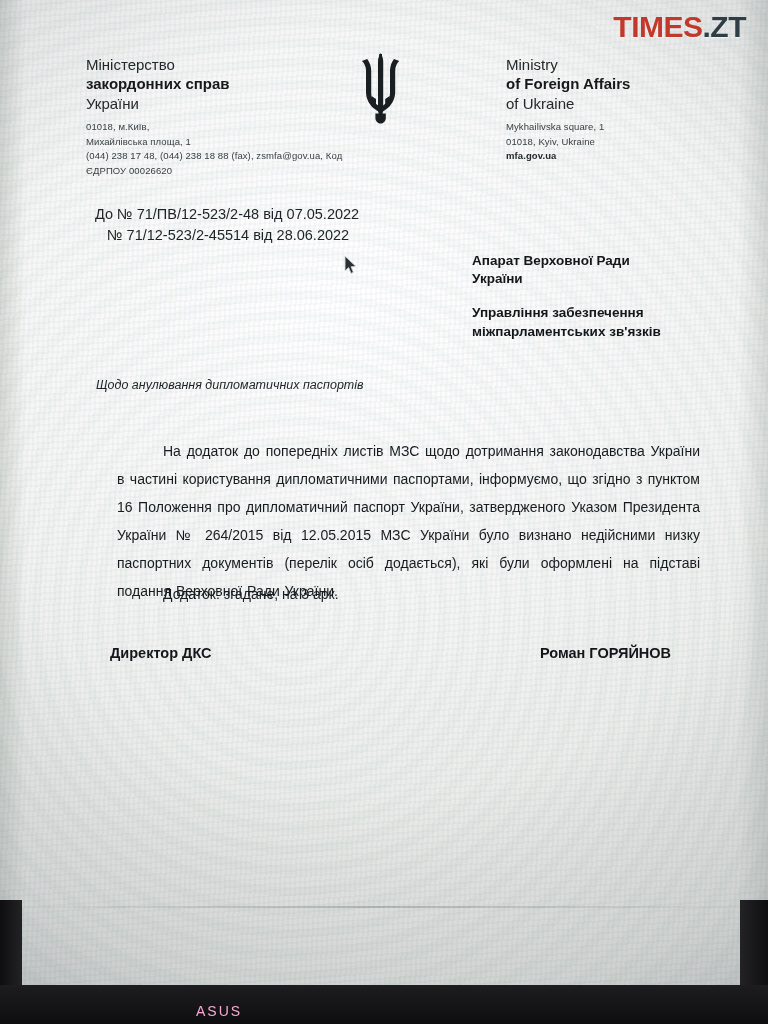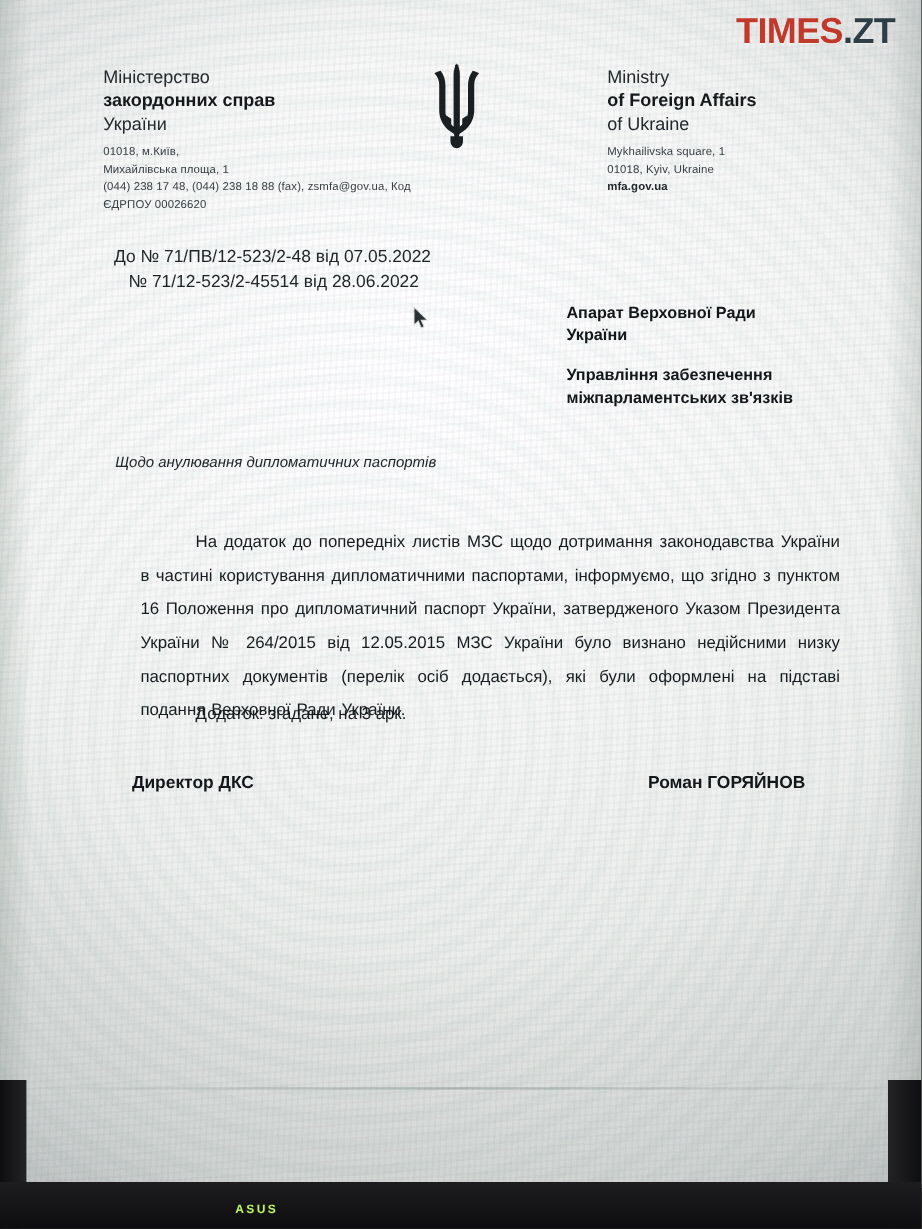--- a/index.html
+++ b/index.html
@@ -29,25 +29,24 @@
     left: 0;
     top: 985px;
     width: 768px;
     height: 39px;
     background: linear-gradient(180deg, #1d1d1f 0%, #141416 60%, #0d0d0f 100%);
   }
   .bezel-text {
     position: absolute;
     left: 196px;
     top: 1003px;
-    font-size: 10px;
+    font-size: 14px;
     letter-spacing: 2px;
-    color: #bef264;
+    color: #f9a8d4;
     font-family: "Liberation Sans", sans-serif;
-    font-weight: bold;
   }
   .bezel-left {
     position: absolute;
     left: 0;
     top: 900px;
     width: 22px;
     height: 124px;
     background: linear-gradient(90deg, #0e0e10 0%, #232325 100%);
   }
   .bezel-right {

